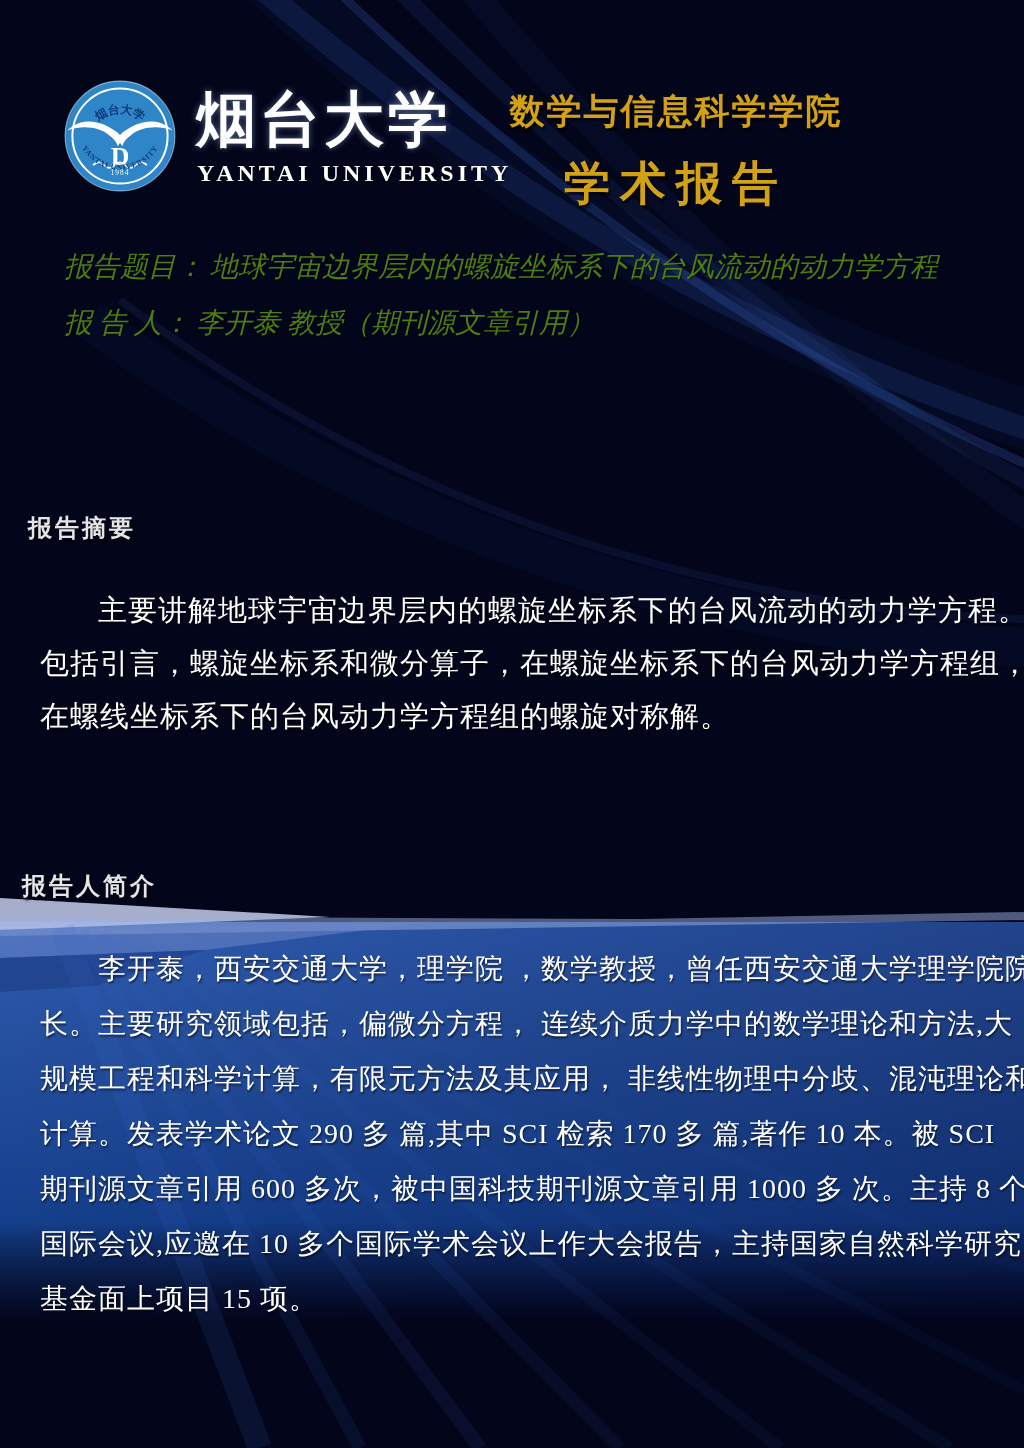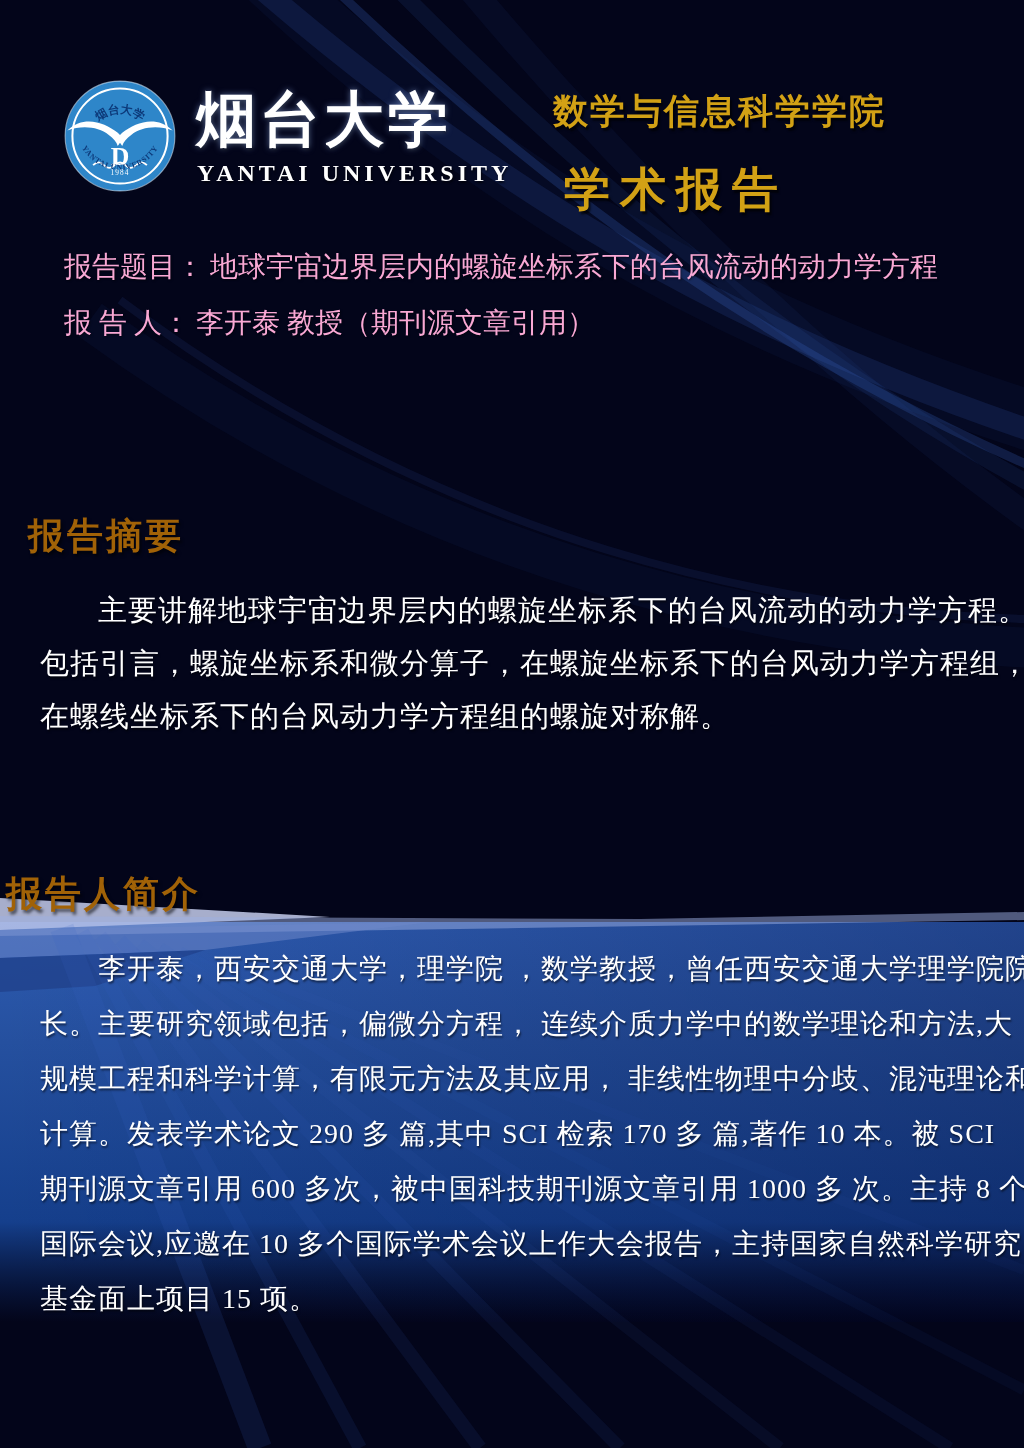--- a/index.html
+++ b/index.html
@@ -20,34 +20,34 @@
   #decor{position:absolute;left:0;top:0;pointer-events:none;}
   .txt{position:absolute;color:#ffffff;white-space:nowrap;}
 
   
   .uni-cn{left:196px;top:80px;font-size:60px;font-weight:bold;letter-spacing:4px;
           text-shadow:0 0 6px rgba(160,190,255,0.55), 1px 2px 3px rgba(0,0,0,0.6);}
   .uni-en{left:197px;top:160px;font-size:24px;font-weight:bold;letter-spacing:4px;
           text-shadow:1px 2px 2px rgba(0,0,0,0.6);}
   .hdr-right{position:absolute;left:466px;top:0;width:420px;text-align:center;}
   .college{position:relative;margin-top:88px;font-size:35px;font-weight:bold;color:#d2a115;
-           letter-spacing:2px;text-shadow:2px 3px 2px rgba(0,0,0,0.65);white-space:nowrap;text-align:right;}
-  .report-type{position:relative;margin-top:24px;font-size:46px;font-weight:bold;color:#d2a115;
+           letter-spacing:2px;text-shadow:2px 3px 2px rgba(0,0,0,0.65);white-space:nowrap;}
+  .report-type{position:relative;margin-top:18px;font-size:46px;font-weight:bold;color:#d2a115;
            letter-spacing:10px;text-shadow:2px 3px 2px rgba(0,0,0,0.65);white-space:nowrap;}
 
   
-  .info{position:absolute;left:64px;top:250px;font-size:28px;color:#f9a8d4;}
+  .info{position:absolute;left:64px;top:250px;font-size:28px;color:#4d7c0f;font-style:italic;}
   .info p{margin:0 0 22px 0;line-height:34px;white-space:nowrap;text-shadow:1px 1px 2px rgba(0,0,0,0.5);}
   .info .lbl{margin-right:6px;}
 
   
-  .sec-h{position:absolute;font-size:36px;font-weight:bold;color:#a16207;letter-spacing:3px;
+  .sec-h{position:absolute;font-size:24px;font-weight:bold;color:#e5e5e5;letter-spacing:3px;
          text-shadow:2px 3px 3px rgba(0,0,0,0.55);white-space:nowrap;}
   .abs-h{left:28px;top:512px;}
-  .bio-h{left:6px;top:870px;text-align:right;}
+  .bio-h{left:22px;top:870px;text-align:right;}
 
   
   .para{position:absolute;color:#fff;}
   .para div{white-space:nowrap;text-shadow:1px 2px 2px rgba(0,0,0,0.55);letter-spacing:1px;}
   .abstract{left:40px;top:584px;font-size:29px;}
   .abstract div{line-height:53px;}
   .bio{left:40px;top:941px;font-size:28px;}
   .bio div{line-height:55px;}
   .indent{padding-left:58px;}
 </style>

